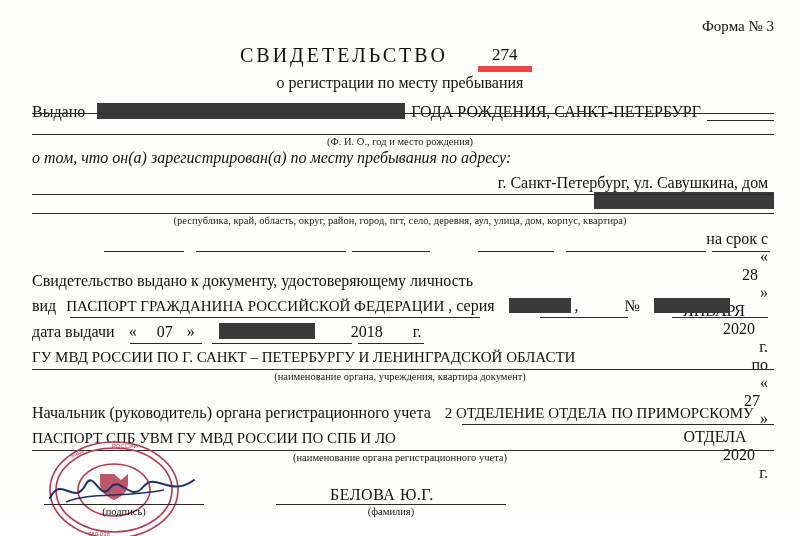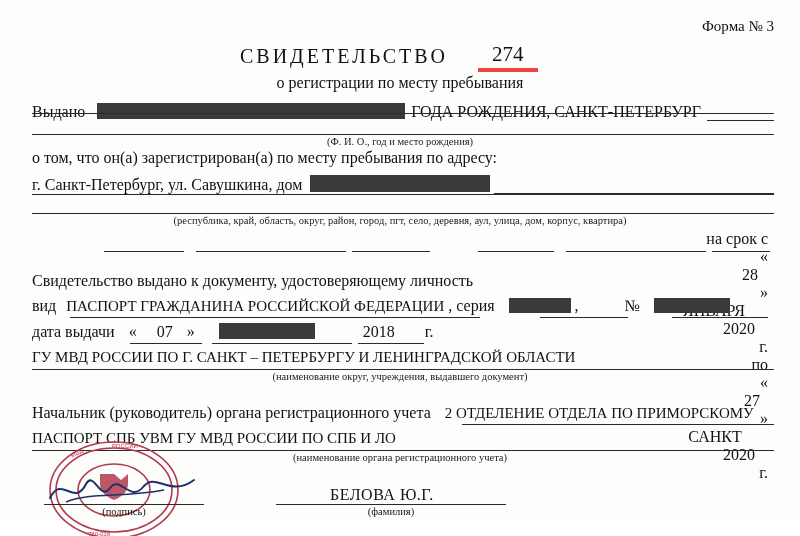--- a/index.html
+++ b/index.html
@@ -35,22 +35,22 @@
     width: 400px;
     display: flex;
     align-items: baseline;
     gap: 30px;
   }
   .title-text {
     font-size: 20px;
     letter-spacing: 3px;
   }
   .doc-number {
-    font-size: 21px;
-    border-bottom: 4px solid #ef4444;
+    font-size: 17px;
+    border-bottom: 6px solid #ef4444;
     padding: 0 14px 1px 14px;
     position: relative;
     top: -2px;
   }
   .subtitle {
     position: absolute;
     top: 74px;
     left: 0;
     width: 800px;
     text-align: center;
@@ -143,46 +143,46 @@
     <span class="lbl">Выдано</span>
     <span class="redacted" style="width:308px;height:16px;margin:0 6px 2px 6px;"></span>
     <span class="val">ГОДА РОЖДЕНИЯ, САНКТ-ПЕТЕРБУРГ</span>
     <span class="line" style="margin-left:6px;"></span>
   </div>
   <div class="footer-line" style="left:32px; right:26px; top:113px;"></div>
 
   <div class="footer-line" style="left:32px; right:26px; top:134px;"></div>
   <div class="hint" style="top:136px;">(Ф. И. О., год и место рождения)</div>
 
-  <div class="row" style="top:149px;">
+  <div class="row" style="top:149px;font-style:italic;">
     <span class="lbl">о том, что он(а) зарегистрирован(а) по месту пребывания по адресу:</span>
   </div>
 
-  <div class="row" style="top:174px;">
+  <div class="row" style="top:174px;flex-direction:column;">
     <span class="lbl">г. Санкт-Петербург, ул. Савушкина, дом</span>
     <span class="redacted" style="width:180px;height:17px;margin:0 0 2px 2px;"></span>
     <span class="line" style="margin-left:4px;"></span>
   </div>
   <div class="footer-line" style="left:32px; right:26px; top:194px;"></div>
   <div class="footer-line" style="left:32px; right:26px; top:213px;"></div>
   <div class="hint" style="top:215px;">(республика, край, область, округ, район, город, пгт, село, деревня, аул, улица, дом, корпус, квартира)</div>
 
   <div class="row" style="top:230px; align-items:flex-end;flex-direction:column;">
     <span class="lbl">на срок с</span>
     <span class="lbl">«</span>
     <span class="val" style="min-width:48px;text-align:center;">28</span>
     <span class="lbl">»</span>
     <span class="val" style="min-width:120px;text-align:center;">ЯНВАРЯ</span>
     <span class="val" style="min-width:70px;text-align:center;">2020</span>
     <span class="lbl">г.</span>
     <span class="lbl" style="padding-left:14px;">по</span>
     <span class="lbl">«</span>
     <span class="val" style="min-width:44px;text-align:center;">27</span>
     <span class="lbl">»</span>
-    <span class="val" style="min-width:118px;text-align:center;">САНКТ</span>
+    <span class="val" style="min-width:118px;text-align:center;">ОТДЕЛА</span>
     <span class="val" style="min-width:70px;text-align:center;">2020</span>
     <span class="lbl">г.</span>
   </div>
   <div class="footer-line" style="left:104px; width:80px; top:251px;"></div>
   <div class="footer-line" style="left:196px; width:150px; top:251px;"></div>
   <div class="footer-line" style="left:352px; width:78px; top:251px;"></div>
   <div class="footer-line" style="left:478px; width:76px; top:251px;"></div>
   <div class="footer-line" style="left:566px; width:140px; top:251px;"></div>
   <div class="footer-line" style="left:712px; width:58px; top:251px;"></div>
 
@@ -202,32 +202,32 @@
   <div class="footer-line" style="left:70px; width:410px; top:317px;"></div>
   <div class="footer-line" style="left:540px; width:88px; top:317px;"></div>
   <div class="footer-line" style="left:672px; width:96px; top:317px;"></div>
 
   <div class="row" style="top:323px;">
     <span class="lbl">дата выдачи</span>
     <span class="lbl" style="padding-left:8px;">«</span>
     <span class="val" style="min-width:44px;text-align:center;">07</span>
     <span class="lbl">»</span>
     <span class="redacted" style="width:96px;height:16px;margin:0 0 2px 18px;"></span>
-    <span class="val" style="padding-left:36px;margin-left:12px;">2018</span>
+    <span class="val" style="padding-left:36px;">2018</span>
     <span class="lbl" style="padding-left:30px;">г.</span>
   </div>
   <div class="footer-line" style="left:130px; width:72px; top:343px;"></div>
   <div class="footer-line" style="left:212px; width:140px; top:343px;"></div>
   <div class="footer-line" style="left:358px; width:66px; top:343px;"></div>
 
   <div class="row" style="top:349px;">
     <span class="small-caps">ГУ  МВД  РОССИИ  ПО  Г. САНКТ – ПЕТЕРБУРГУ  И  ЛЕНИНГРАДСКОЙ ОБЛАСТИ</span>
   </div>
   <div class="footer-line" style="left:32px; right:26px; top:369px;"></div>
-  <div class="hint" style="top:371px;">(наименование округ, учреждения, выдавшего документ)</div>
+  <div class="hint" style="top:371px;">(наименование органа, учреждения, квартира документ)</div>
 
   <div class="row" style="top:404px;">
     <span class="lbl">Начальник (руководитель) органа регистрационного учета</span>
     <span class="small-caps" style="padding-left:8px;">2 ОТДЕЛЕНИЕ ОТДЕЛА  ПО ПРИМОРСКОМУ</span>
   </div>
   <div class="footer-line" style="left:462px; right:26px; top:424px;"></div>
 
   <div class="row" style="top:430px;">
     <span class="small-caps">ПАСПОРТ СПБ УВМ  ГУ  МВД  РОССИИ  ПО СПБ  И  ЛО</span>
   </div>

